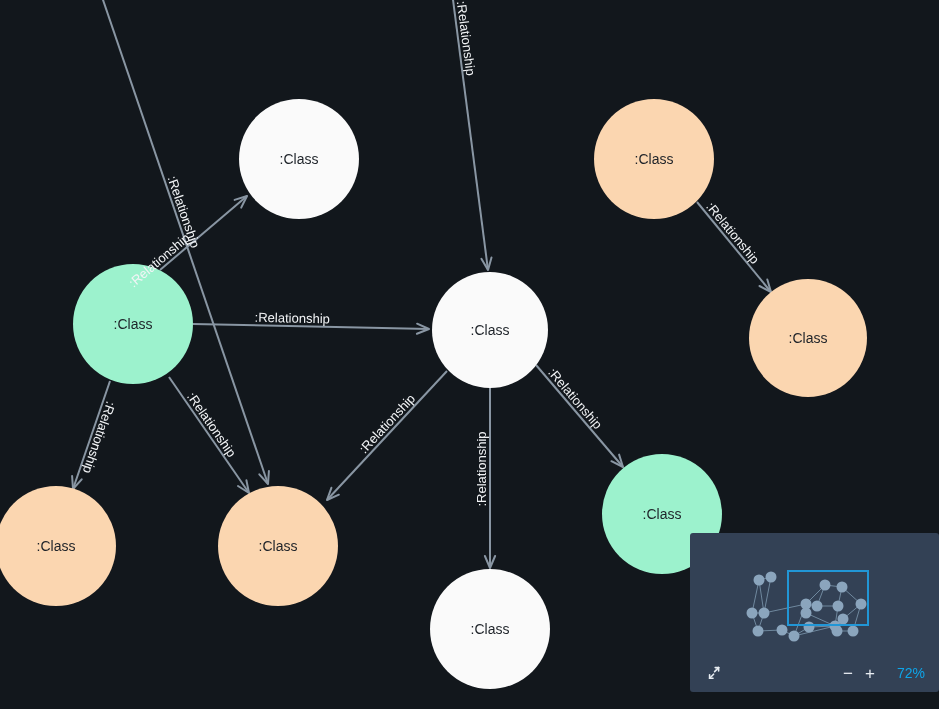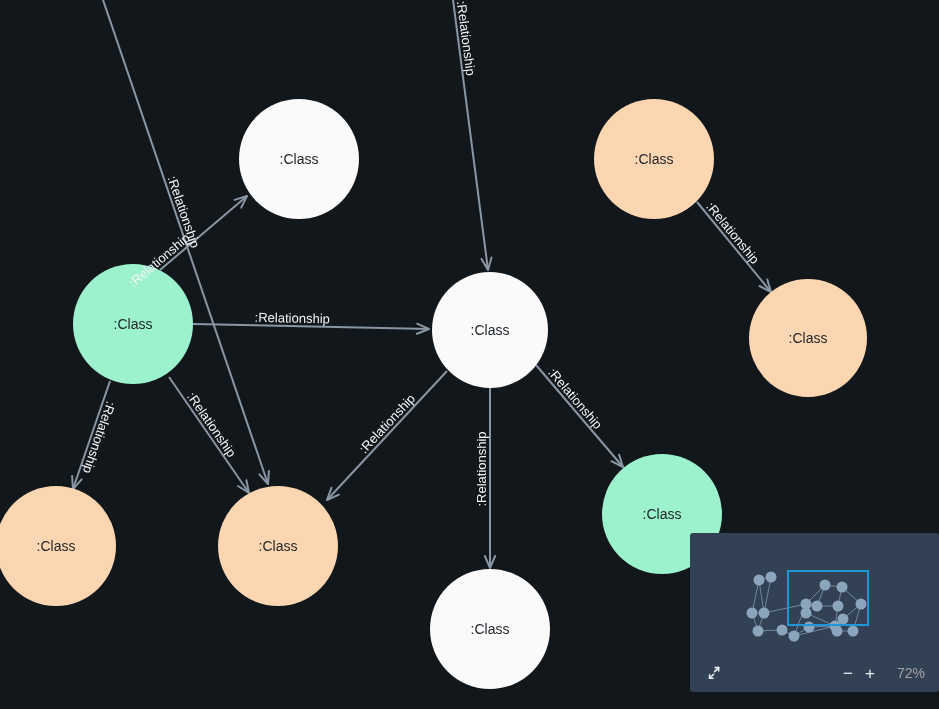--- a/index.html
+++ b/index.html
@@ -117,21 +117,21 @@
     width: 22px;
     height: 22px;
     display: flex;
     align-items: center;
     justify-content: center;
     cursor: pointer;
     -webkit-user-select: none;
     user-select: none;
   }
   #zoom-level {
-    color: #a3a3a3;
+    color: #0ea5e9;
     font-size: 14px;
     margin-left: 10px;
     min-width: 34px;
     text-align: right;
     -webkit-user-select: none;
     user-select: none;
   }
 </style>
 </head>
 <body>

